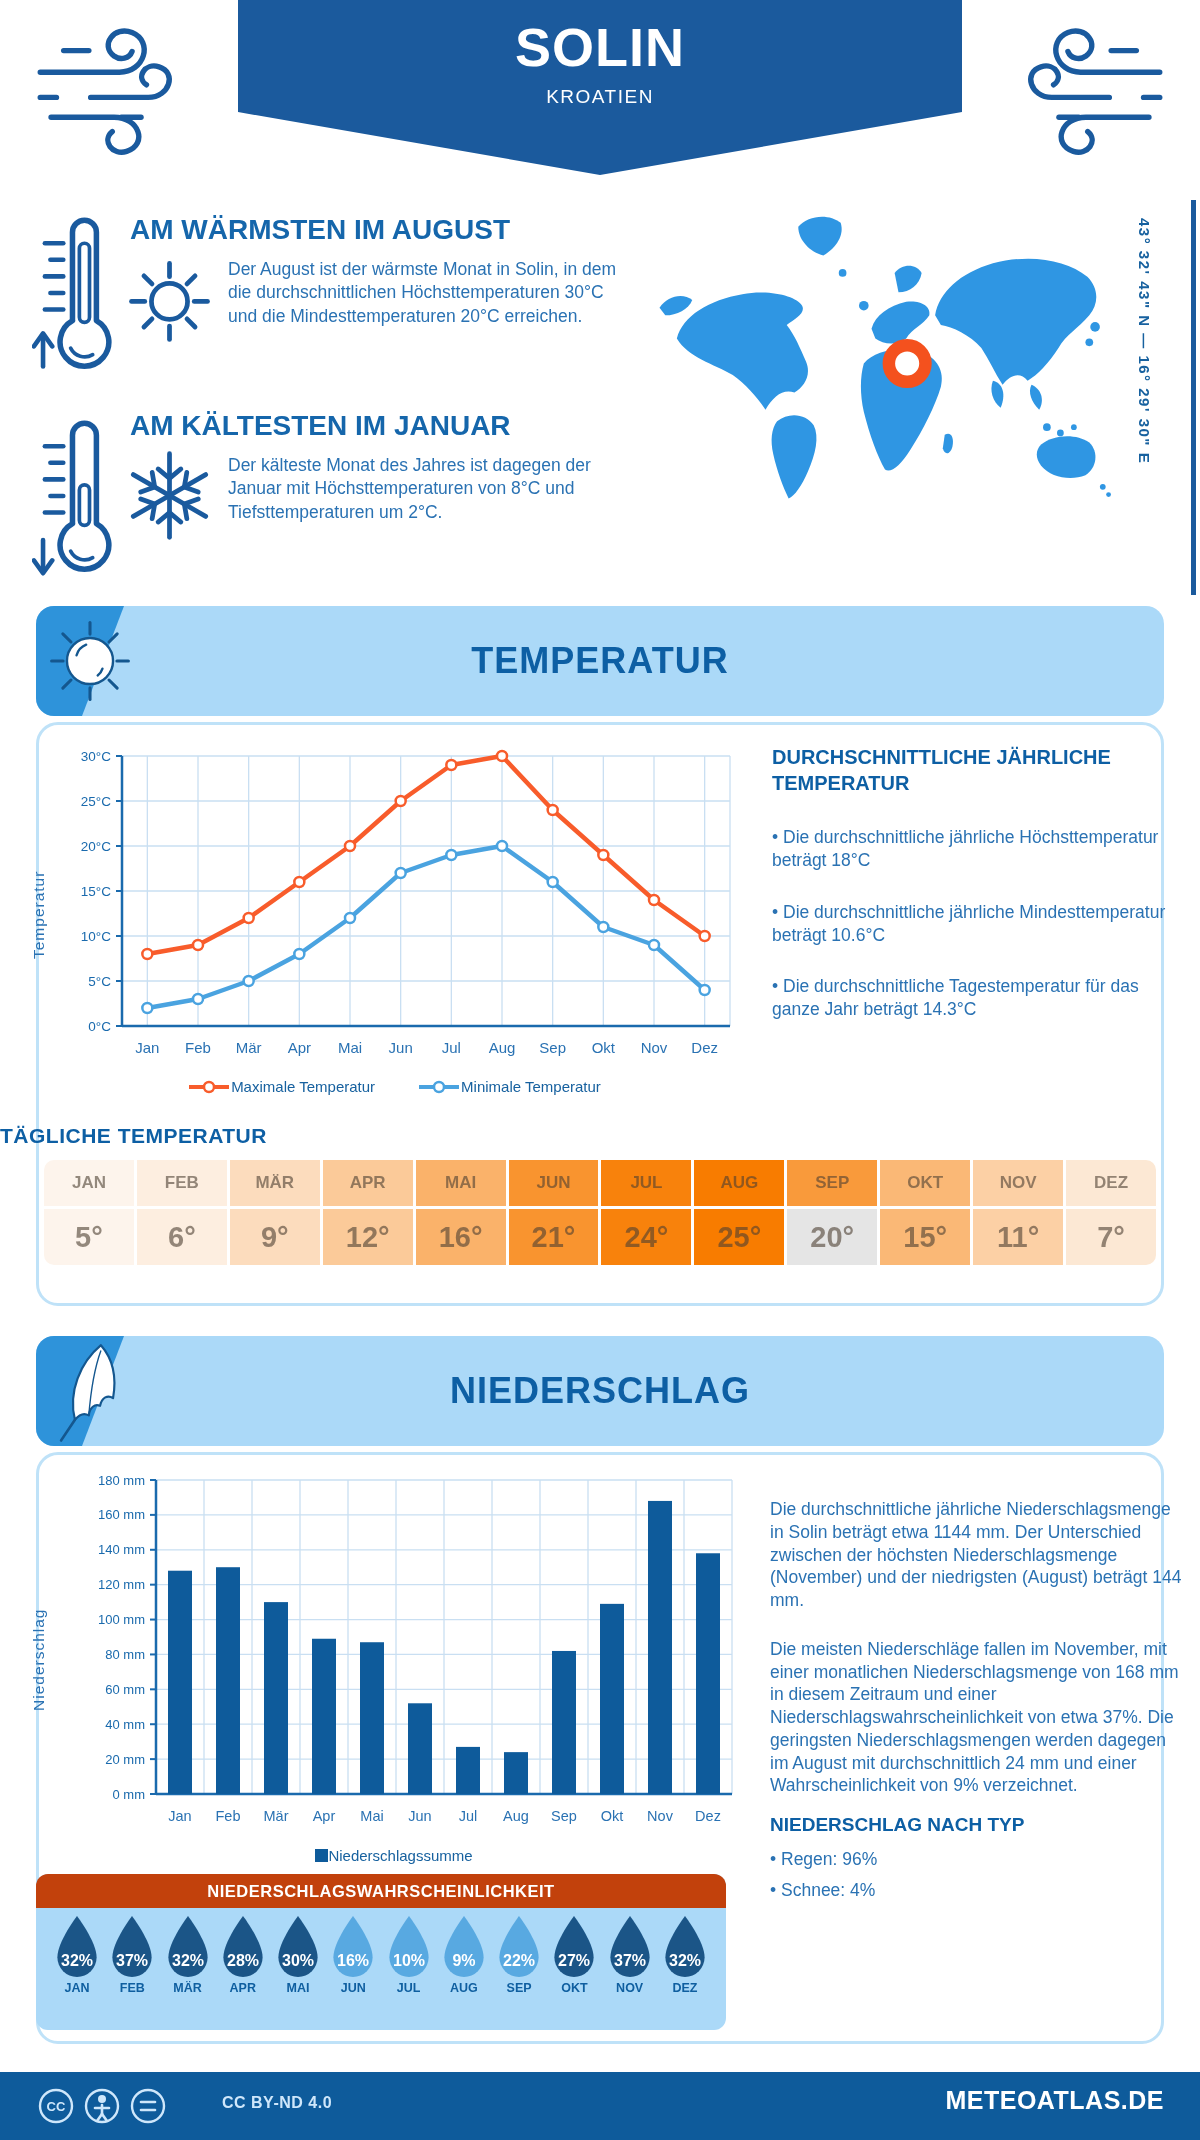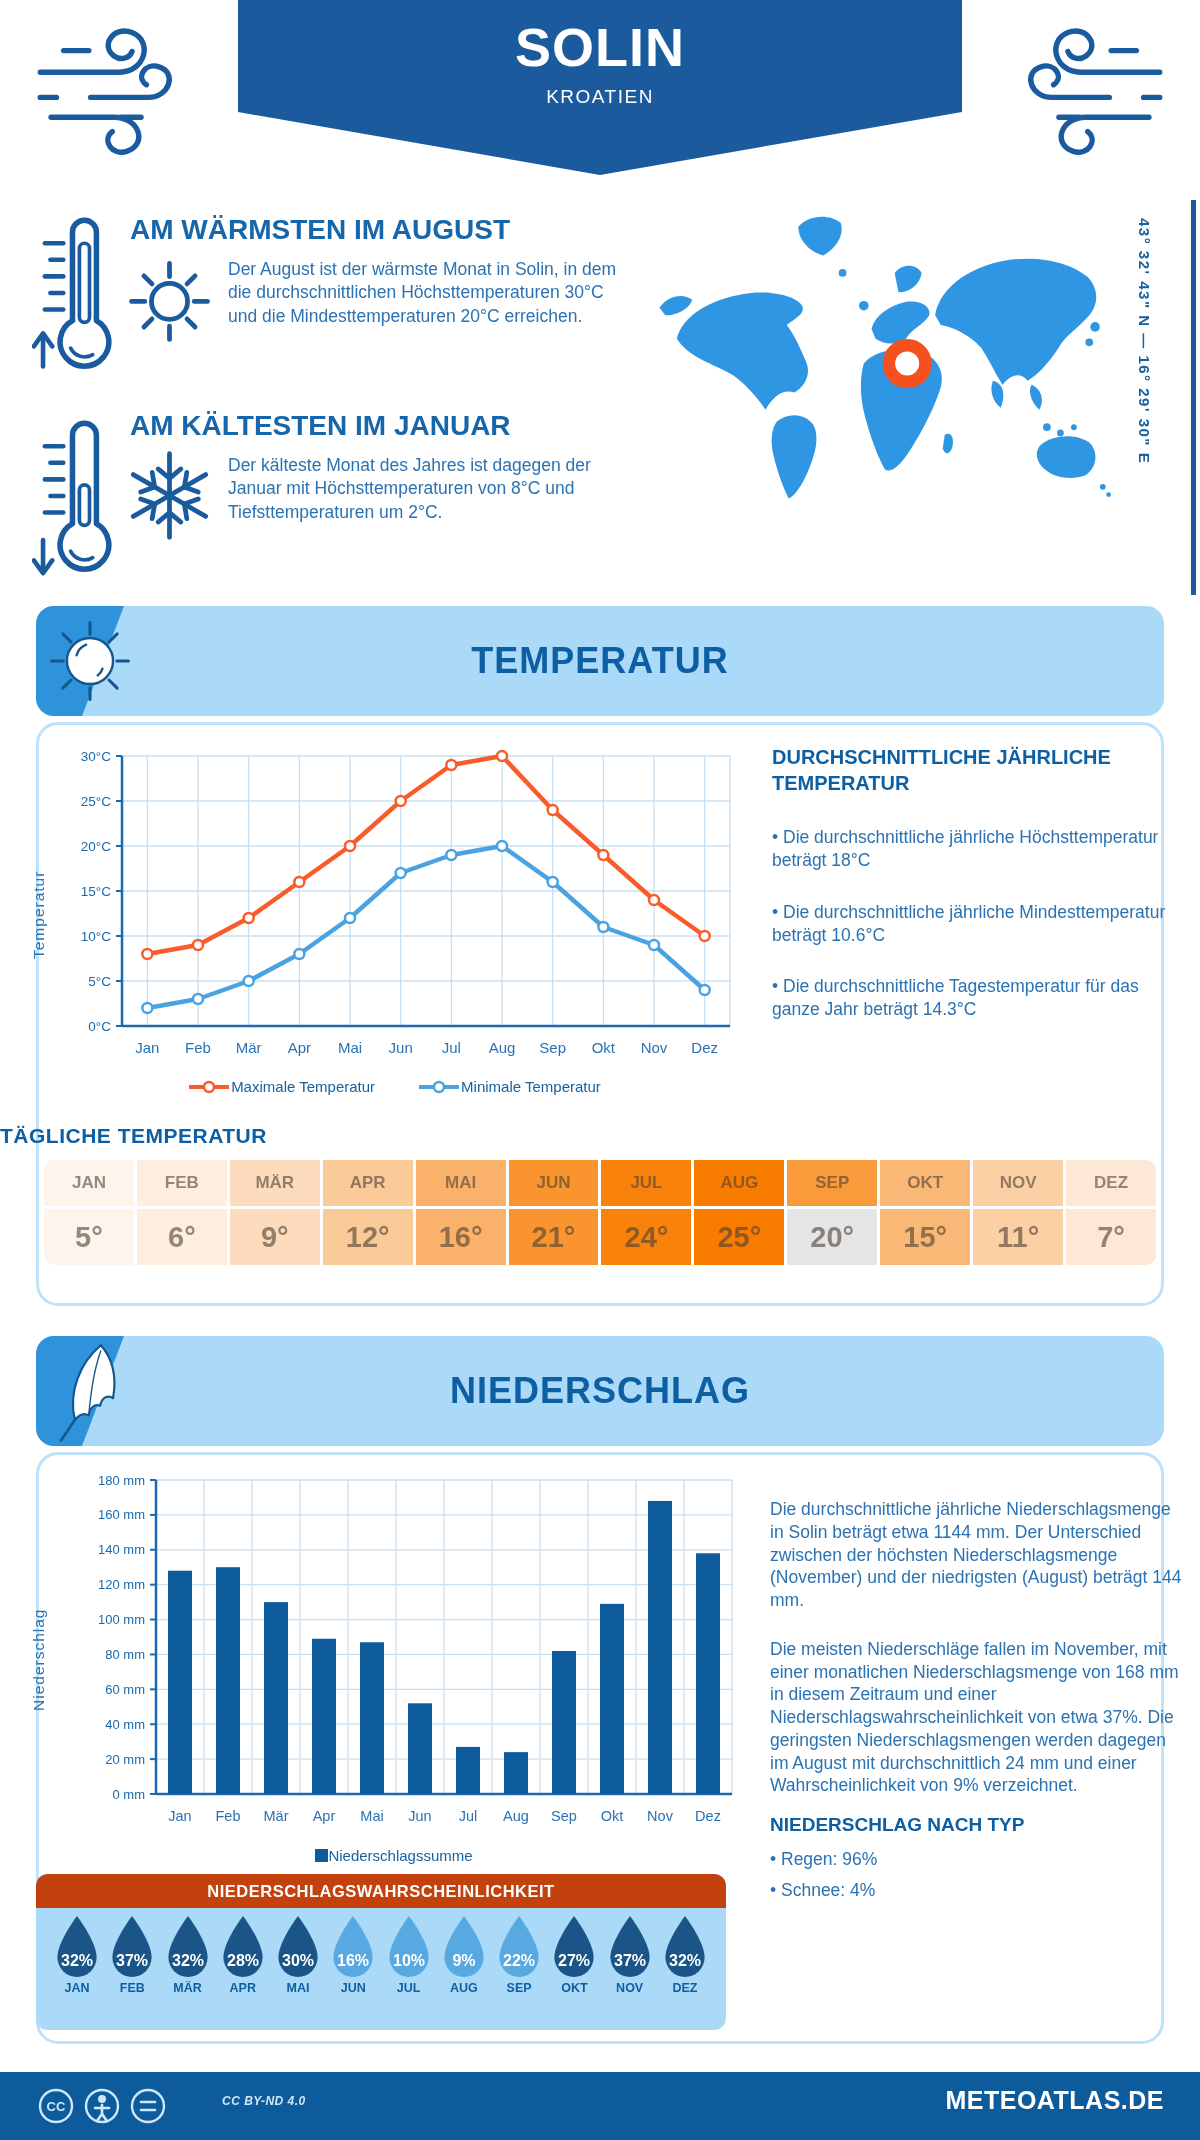--- a/index.html
+++ b/index.html
@@ -31,21 +31,21 @@
   .dt-col{display:flex;flex-direction:column;gap:3px;}
   .dt-m{height:46px;display:flex;align-items:center;justify-content:center;font-size:17px;font-weight:bold;}
   .dt-v{height:56px;display:flex;align-items:center;justify-content:center;font-size:29px;font-weight:bold;}
   .prob-box{left:36px;top:1874px;width:690px;height:156px;background:#abd9f8;border-radius:12px;overflow:hidden;}
   .prob-band{height:34px;background:#c2410c;color:#fff;display:flex;align-items:center;justify-content:center;
     font-size:16.5px;font-weight:bold;letter-spacing:0.5px;}
   #drops-row{display:flex;justify-content:space-between;padding:7px 16px 0 16px;}
   .drop-item{width:50px;display:flex;flex-direction:column;align-items:center;}
   .drop-month{margin-top:2px;font-size:12.5px;font-weight:bold;color:#0f5fa0;}
   .footer{left:0;top:2072px;width:1200px;height:68px;background:#0e5b9b;}
-  .license{left:222px;top:2094px;font-size:12px;font-weight:bold;color:#cfe7fb;letter-spacing:0.5px;font-style:italic;}
+  .license{left:222px;top:2094px;font-size:16px;font-weight:bold;color:#cfe7fb;letter-spacing:0.5px;}
   .site{right:36px;top:2086px;position:absolute;font-size:25px;font-weight:bold;color:#fff;letter-spacing:0.5px;}
 </style>
 </head>
 <body>
 
 <div>
 
   <svg class="abs" style="left:25px;top:20px" width="170" height="135" viewBox="0 0 175 150">
     <g stroke="#1a5a9e" stroke-width="6" fill="none" stroke-linecap="round">
       <path d="M10 58 H98 C126 58 136 24 112 14 C92 6 76 28 92 40 C99 45 109 43 112 35"></path>

